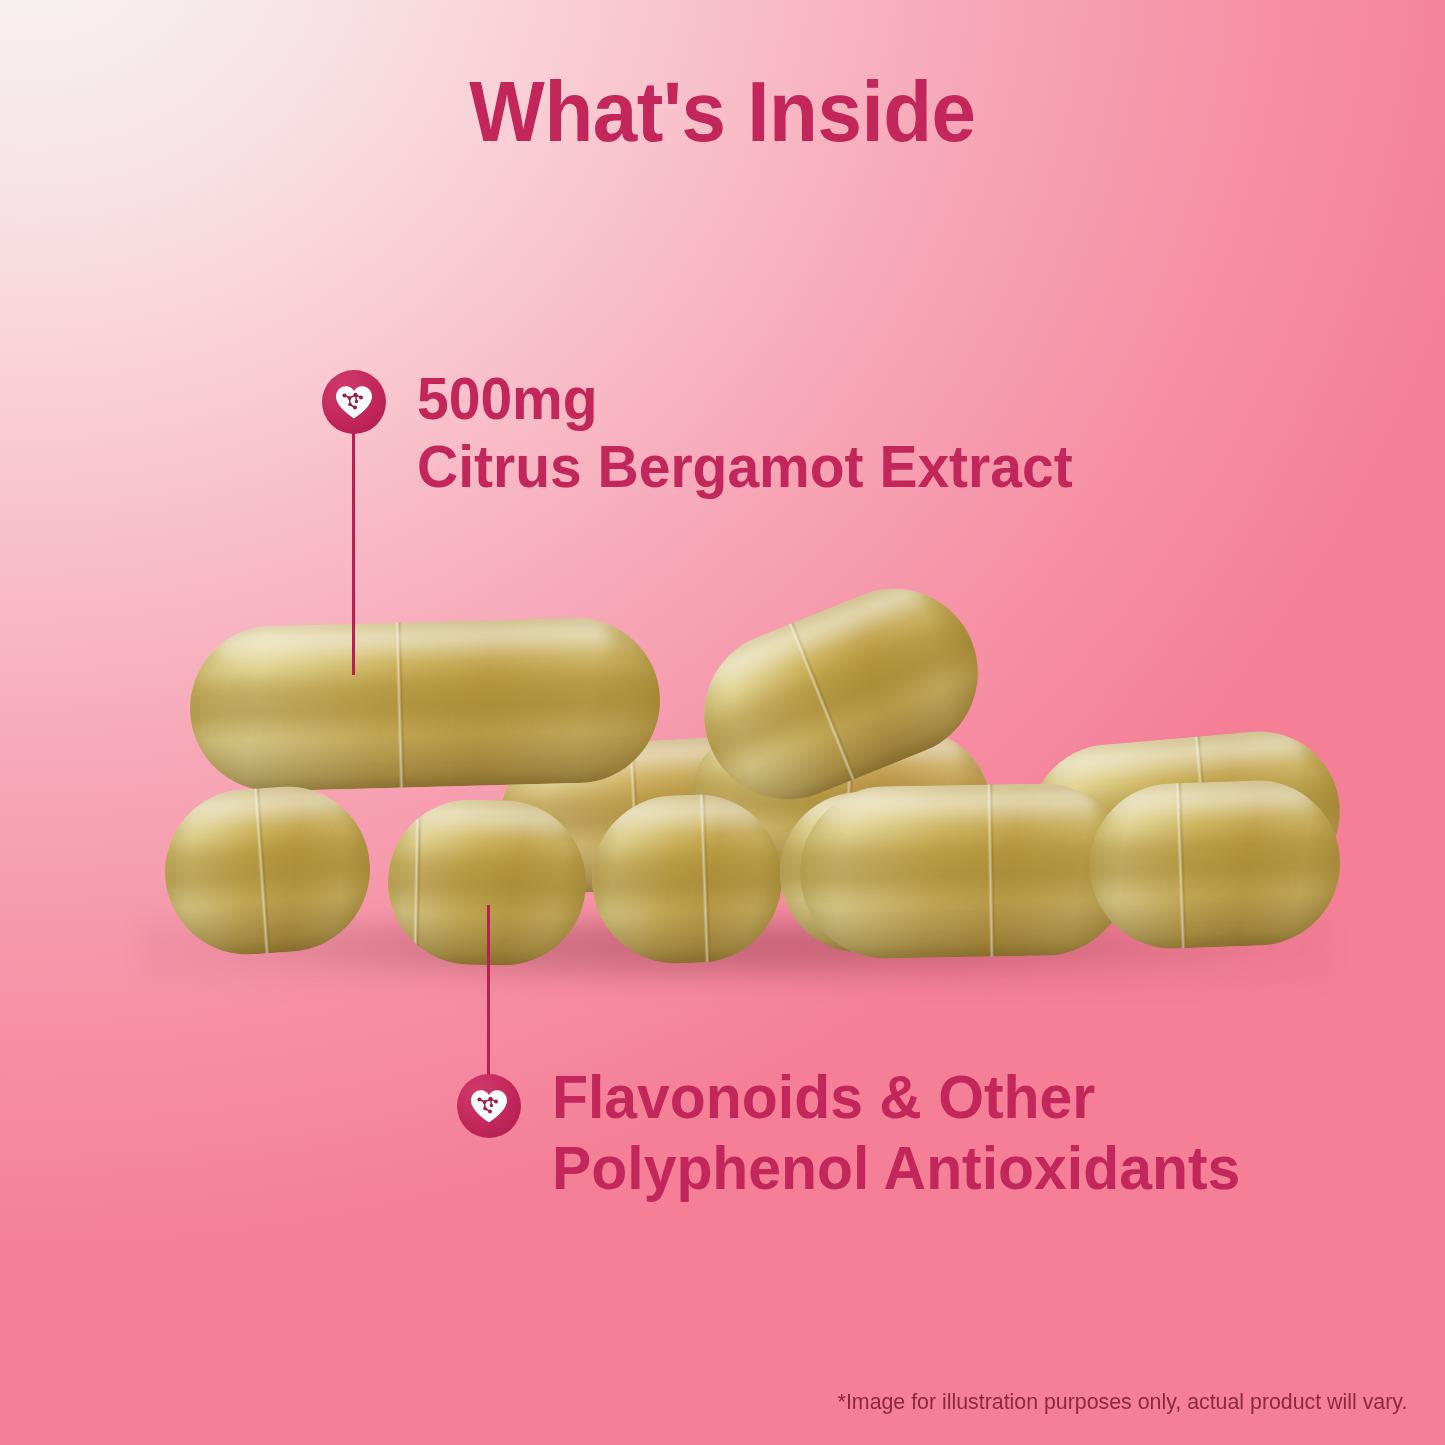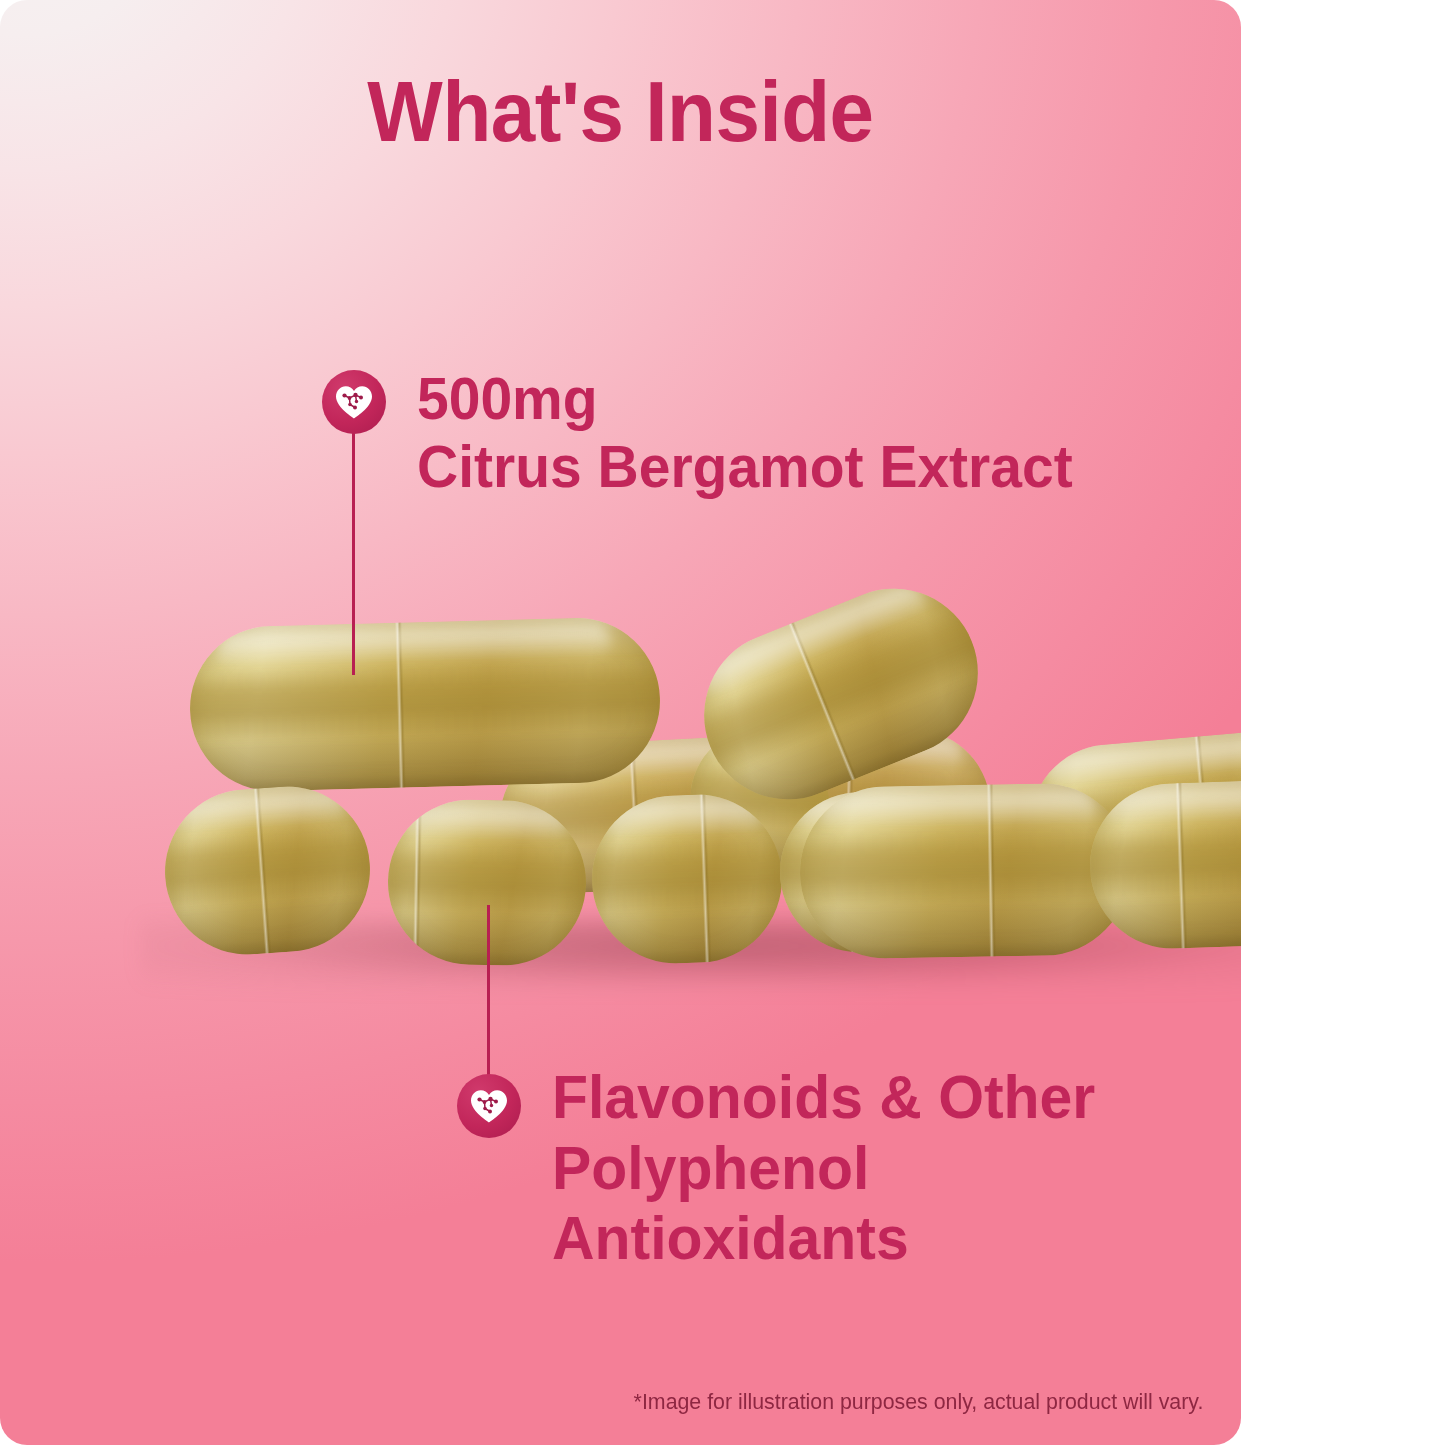--- a/index.html
+++ b/index.html
@@ -2,37 +2,36 @@
 <html><head>
 <meta charset="utf-8">
 <style>
   html, body {
     margin: 0;
     padding: 0;
     background: #fff;
   }
   #stage {
     position: relative;
-    width: 1241px;
+    width: 1445px;
     height: 1445px;
     overflow: hidden;
     font-family: "Liberation Sans", sans-serif;
     background:
       radial-gradient(ellipse 1500px 1350px at 2% -6%,
         #f6f2f2 0%,
         #f6eeef 9%,
         #f8e4e7 19%,
         #f9d8dd 29%,
         #f9c9d1 40%,
         #f8b8c4 52%,
         #f7a7b7 64%,
         #f698ab 76%,
         #f58ba1 88%,
         #f47f97 100%);
-    border-radius: 27px;
   }
 
   
   .title {
     position: absolute;
     top: 62px;
     left: 0;
     width: 100%;
     text-align: center;
     font-size: 86px;

